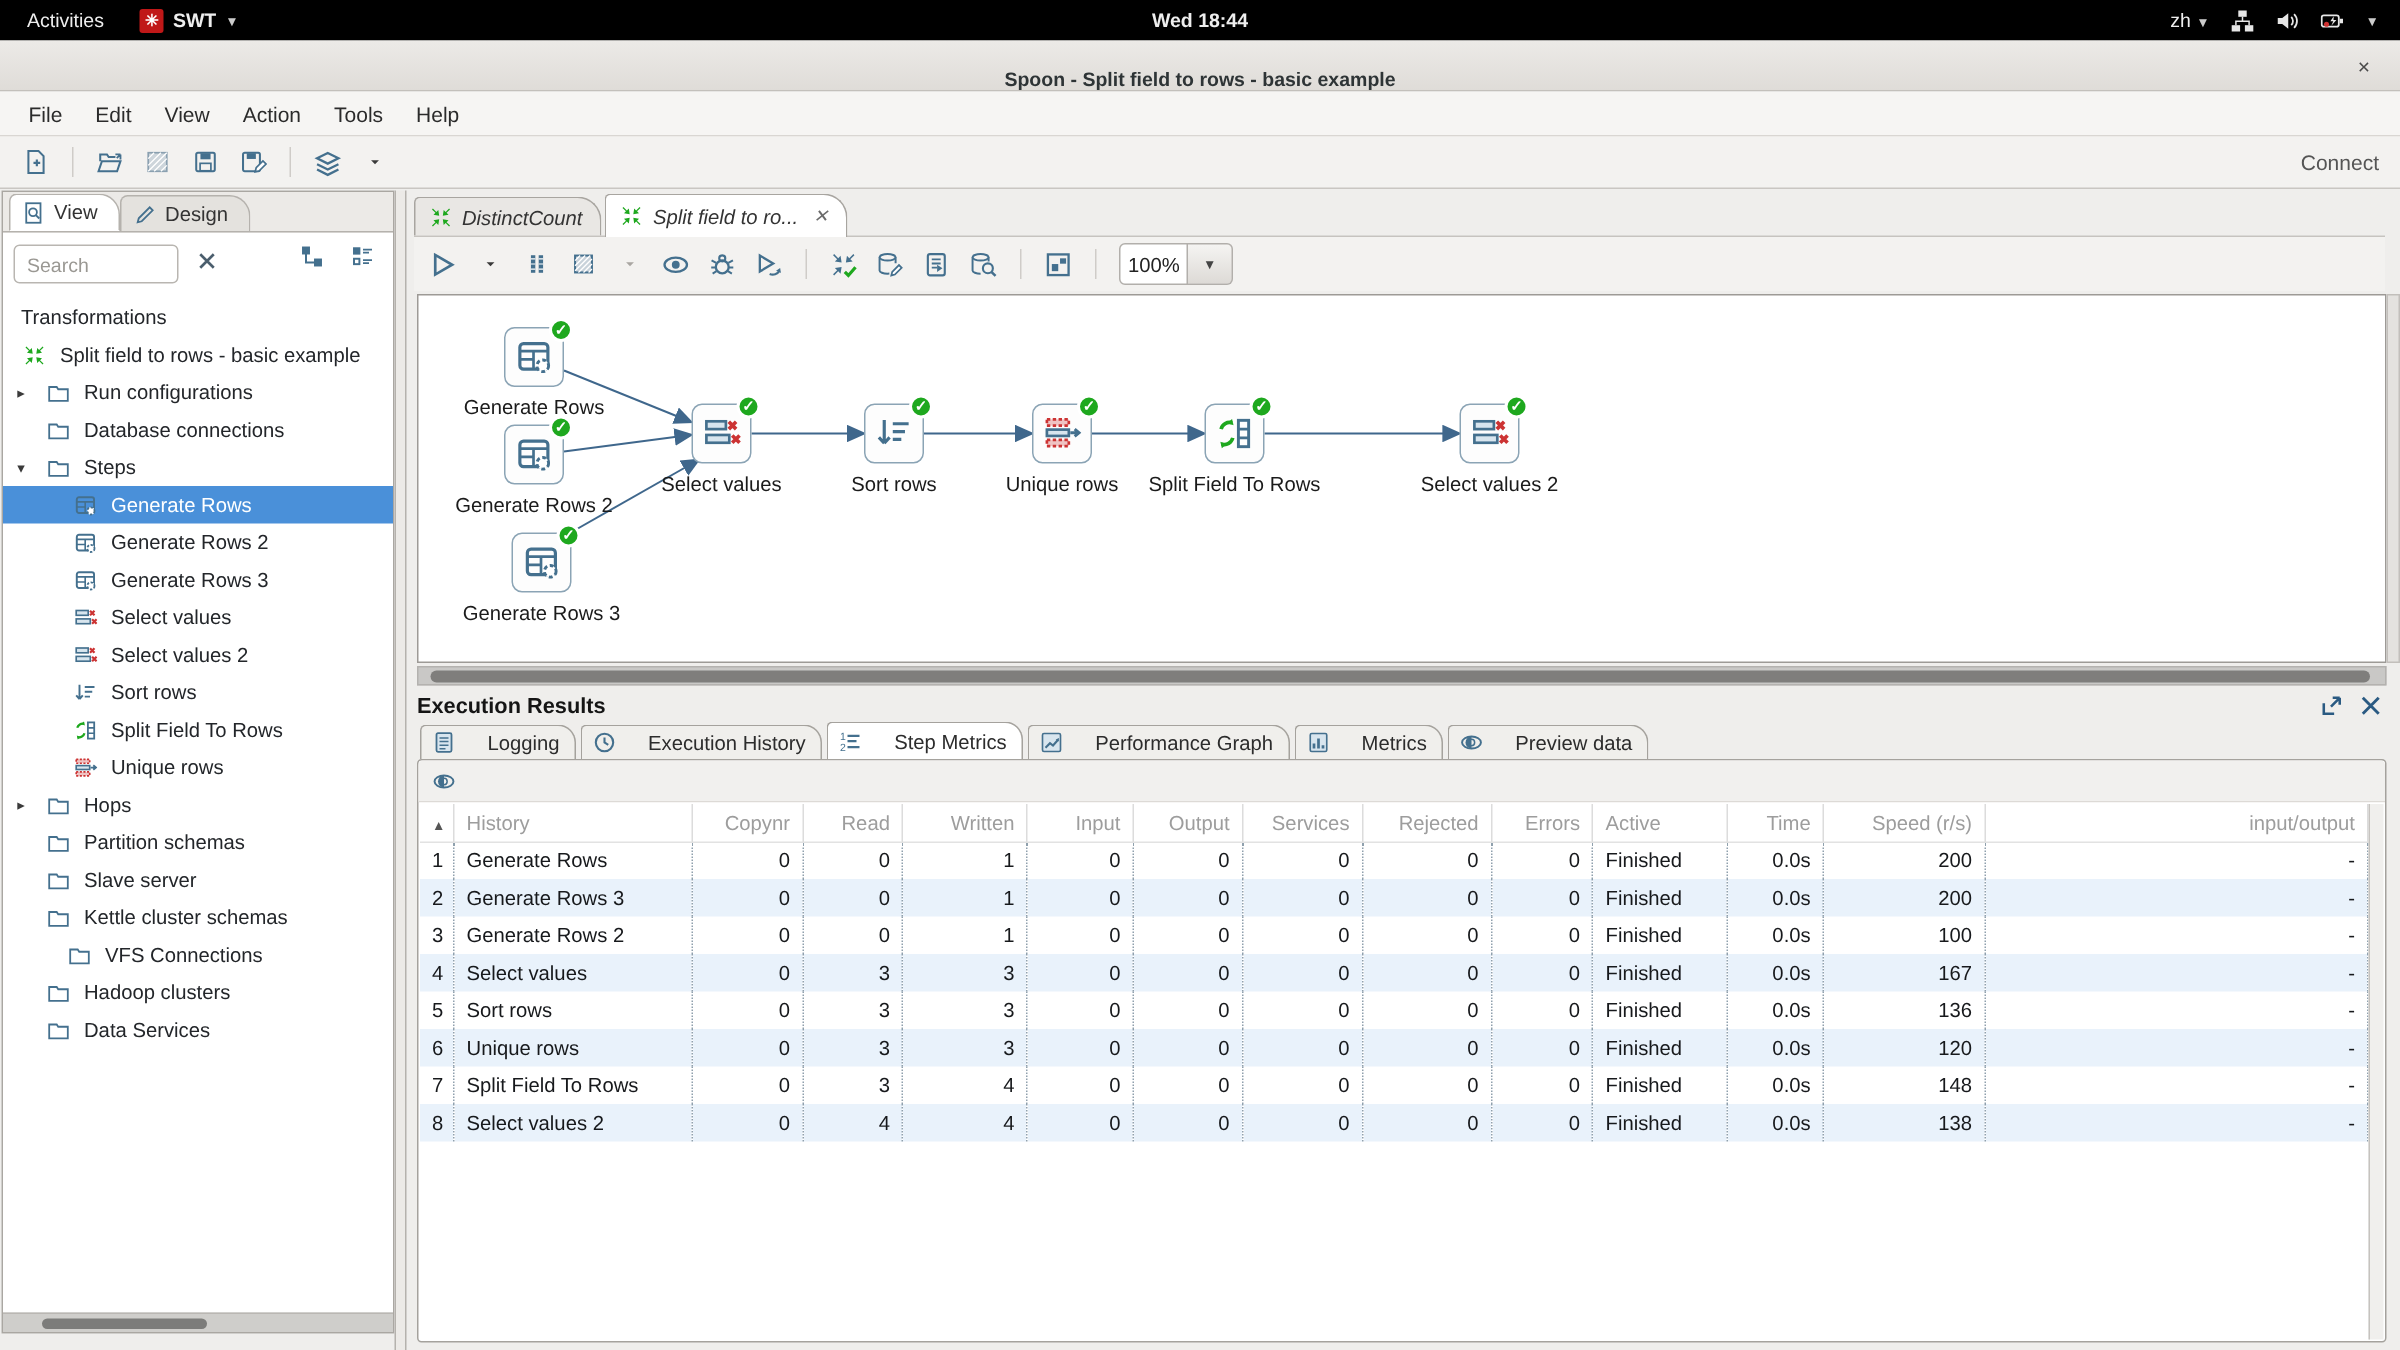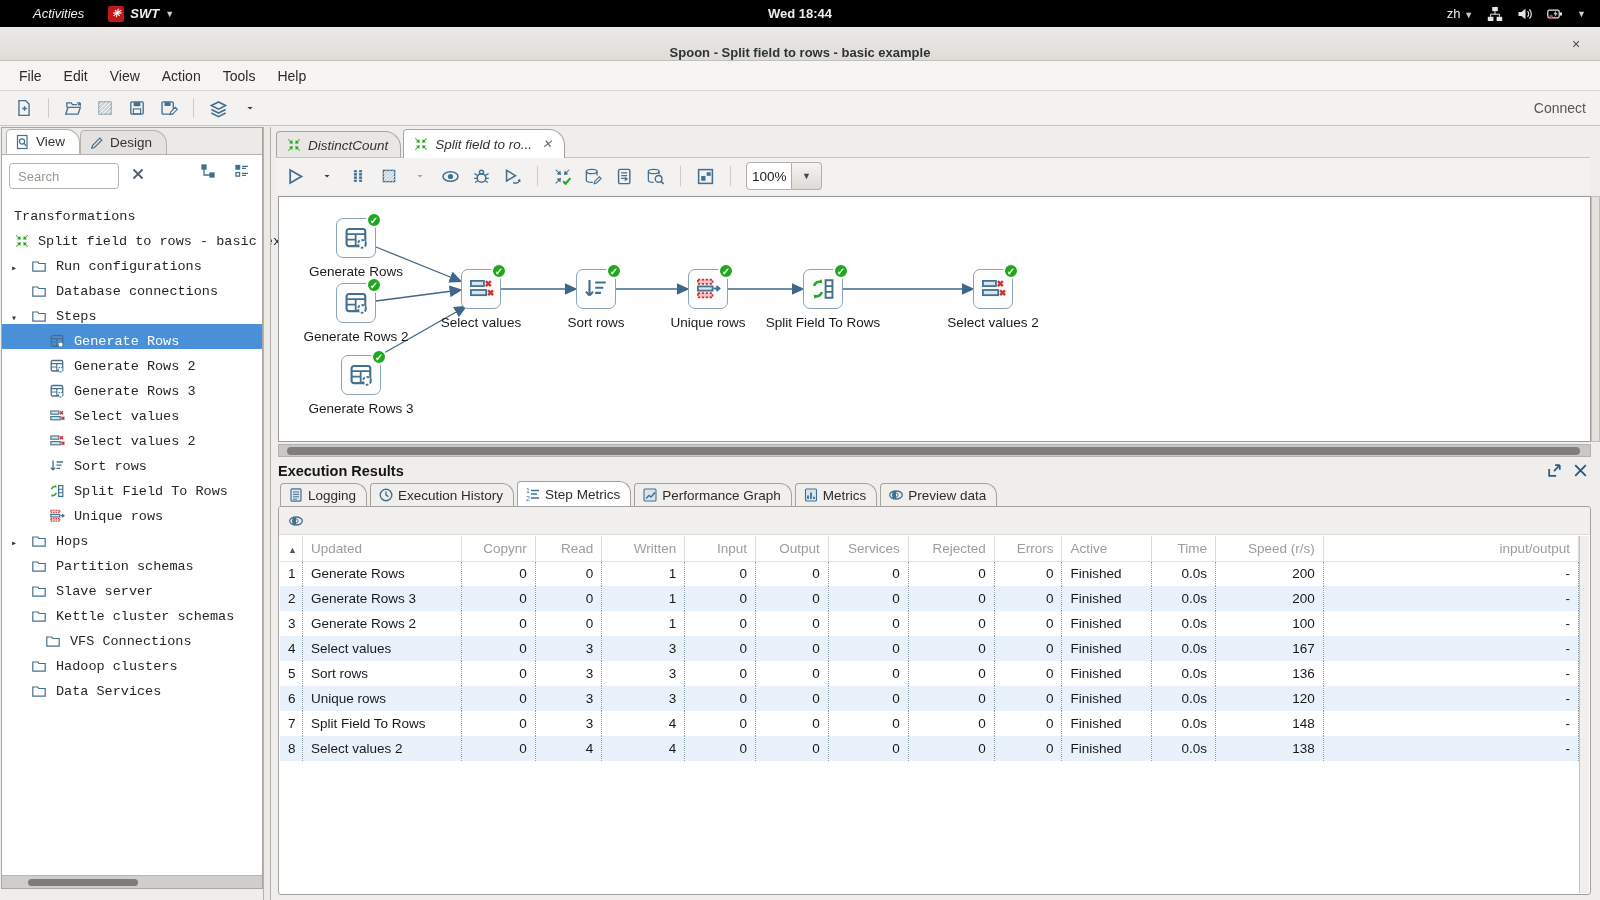--- a/index.html
+++ b/index.html
@@ -3,21 +3,21 @@
 <meta charset="utf-8">
 <style>
   * { box-sizing: border-box; margin: 0; padding: 0; }
   html,body { width:1600px; height:900px; overflow:hidden; }
   body { font-family:"Liberation Sans", sans-serif; font-size:13px; color:#2d2d2d; background:#efeeec; position:relative; }
   svg { display:block; }
   .icon { display:inline-flex; align-items:center; justify-content:center; }
 
   
   .gnome-bar { position:absolute; top:0; left:0; width:1600px; height:27px; background:#000; color:#eee; display:flex; align-items:center; font-size:13px; }
-  .gb-left { display:flex; align-items:center; gap:18px; padding-left:27px;font-style:italic; }
+  .gb-left { display:flex; align-items:center; gap:18px; padding-left:12px; }
   .gb-activities { padding:2px 6px; }
   .gb-app { display:flex; align-items:center; gap:6px; font-weight:bold; }
   .swt-logo { width:16px; height:16px; background:#c01818; border-radius:2px; display:flex; align-items:center; justify-content:center; color:#fff; font-size:11px; }
   .gb-center { position:absolute; left:0; right:0; text-align:center; font-weight:bold; pointer-events:none; }
   .gb-right { margin-left:auto; display:flex; align-items:center; gap:14px; padding-right:14px; }
   .caret { font-size:9px; color:#ccc; }
 
   
   .titlebar { position:absolute; top:27px; left:0; width:1600px; height:34px; background:linear-gradient(#eceae7,#dfdcd8); border-bottom:1px solid #c3c0bb; display:flex; align-items:flex-end; justify-content:center; }
   .titlebar .title { font-weight:bold; font-size:13px; color:#2e3436; }
@@ -36,21 +36,21 @@
   .sidebar { position:absolute; left:1px; top:127px; width:262px; bottom:11px; background:#fff; border:1px solid #aaa7a2; }
   .side-tabs { display:flex; height:27px; background:#eceae7; border-bottom:1px solid #b5b2ad; padding-left:4px; }
   .side-tab { display:flex; align-items:center; gap:5px; padding:0 14px 0 8px; font-size:13.5px; border:1px solid #b5b2ad; border-bottom:none; border-radius:5px 14px 0 0; background:#e4e2de; margin-top:2px; color:#333; }
   .side-tab.active { background:#fff; position:relative; z-index:2; margin-top:1px; border-bottom:1px solid #fff; }
   .search-row { display:flex; align-items:flex-start; padding:8px 6px 8px 7px; gap:8px; }
   .search-input { width:110px; height:26px; border:1px solid #b9b6b1; border-radius:4px; padding:0 8px; font-size:13px; color:#333; font-family:"Liberation Sans",sans-serif; }
   .search-input::placeholder { color:#9a9893; }
   .search-clear { width:22px; height:22px; display:flex; align-items:center; justify-content:center; }
   .search-spacer { flex:1; }
   .tree { padding-top:2px; }
-  .tree-row { display:flex; align-items:flex-end; height:25px; font-size:13.5px; color:#23262a; position:relative; cursor:default; white-space:nowrap;font-family:Liberation Mono, monospace; }
+  .tree-row { display:flex; align-items:center; height:25px; font-size:13.5px; color:#23262a; position:relative; cursor:default; white-space:nowrap; }
   .tree-row .arrow { width:10px; font-size:10px; color:#3a3a3a; display:inline-block; text-align:center; }
   .tree-row .ticon { width:18px; height:16px; margin-right:8px; display:inline-flex; }
   .tree-row.selected { background:#4a90d9; color:#fff; }
   .side-hscroll { position:absolute; left:0; right:0; bottom:0; height:13px; background:#cfcecb; border-top:1px solid #bab7b3; }
   .side-hscroll .thumb { position:absolute; left:26px; top:3px; width:110px; height:7px; border-radius:4px; background:#7c7c7a; }
 
   .sash { position:absolute; left:263px; top:127px; width:8px; bottom:0; background:#eceae7; border-left:1px solid #b5b2ad; border-right:1px solid #b5b2ad; }
 
   
   .main { position:absolute; left:271px; top:126px; right:0; bottom:0; }
@@ -73,21 +73,21 @@
   .canvas-hscroll .thumb { position:absolute; left:8px; right:10px; top:2px; height:8px; border-radius:4px; background:#7f7e7c; }
   .canvas-vscroll { position:absolute; top:70px; right:0; width:9px; height:246px; background:#e4e2df; border:1px solid #c2bfbb; }
 
   
   .results { position:absolute; top:334px; left:7px; right:9px; bottom:5px; }
   .res-titlerow { height:21px; display:flex; align-items:center; }
   .res-title { font-weight:bold; font-size:14.5px; color:#151515; }
   .res-winbtns { margin-left:auto; display:flex; gap:8px; padding-right:2px; }
   .res-winbtns .icon { width:18px; height:18px; }
   .res-tabs { height:25px; display:flex; align-items:flex-end; padding-left:2px; }
-  .rtab { display:flex; align-items:center; gap:4px; height:23px; padding:0 10px 0 7px; border:1px solid #a5a29d; border-bottom:none; border-radius:4px 12px 0 0; background:#f0efec; font-size:13.5px; color:#2c2c2c; margin-right:3px; white-space:nowrap; }
+  .rtab { display:flex; align-items:center; gap:21px; height:23px; padding:0 10px 0 7px; border:1px solid #a5a29d; border-bottom:none; border-radius:4px 12px 0 0; background:#f0efec; font-size:13.5px; color:#2c2c2c; margin-right:3px; white-space:nowrap; }
   .rtab.active { background:#fff; height:25px; position:relative; z-index:2; font-weight:normal; }
   .res-body { position:absolute; top:46px; left:0; right:0; bottom:0; background:#fff; border:1px solid #a5a29d; border-radius:3px; }
   .eye-row { height:28px; display:flex; align-items:center; padding-left:9px; background:#f1f0ee; border-bottom:1px solid #dddad6; border-radius:3px 3px 0 0; }
   .metrics-area { position:absolute; top:29px; left:1px; right:11px; bottom:1px; background:#fff; overflow:hidden; }
   .metrics-vscroll { position:absolute; top:29px; right:1px; width:10px; bottom:1px; background:#f0efed; border-left:1px solid #c6c3bf; }
   table.metrics { border-collapse:collapse; table-layout:fixed; width:100%; }
   table.metrics th { height:25px; font-weight:normal; color:#9d9d9d; font-size:13.5px; border-right:1px solid #dcdcdc; border-bottom:1px solid #e2e2e2; padding:0 8px; overflow:hidden; white-space:nowrap; }
   table.metrics td { height:25px; font-size:13.5px; color:#17191c; border-right:1px dotted #8fa0ad; padding:0 8px; overflow:hidden; white-space:nowrap; }
   table.metrics tr.alt td { background:#e9f2fb; }
   .al { text-align:left; } .ar { text-align:right; } .ac { text-align:center; }
@@ -834,21 +834,21 @@
               <col style="width:84px">
               <col style="width:66px">
               <col style="width:87px">
               <col style="width:63px">
               <col style="width:105px">
               <col style="width:249px">
             </colgroup>
             <thead>
               <tr>
                 <th class="ac"><span class="sort-tri">▲</span></th>
-                <th class="al">Updated</th>
+                <th class="al">History</th>
                 <th class="ar">Copynr</th>
                 <th class="ar">Read</th>
                 <th class="ar">Written</th>
                 <th class="ar">Input</th>
                 <th class="ar">Output</th>
                 <th class="ar">Services</th>
                 <th class="ar">Rejected</th>
                 <th class="ar">Errors</th>
                 <th class="al">Active</th>
                 <th class="ar">Time</th>

